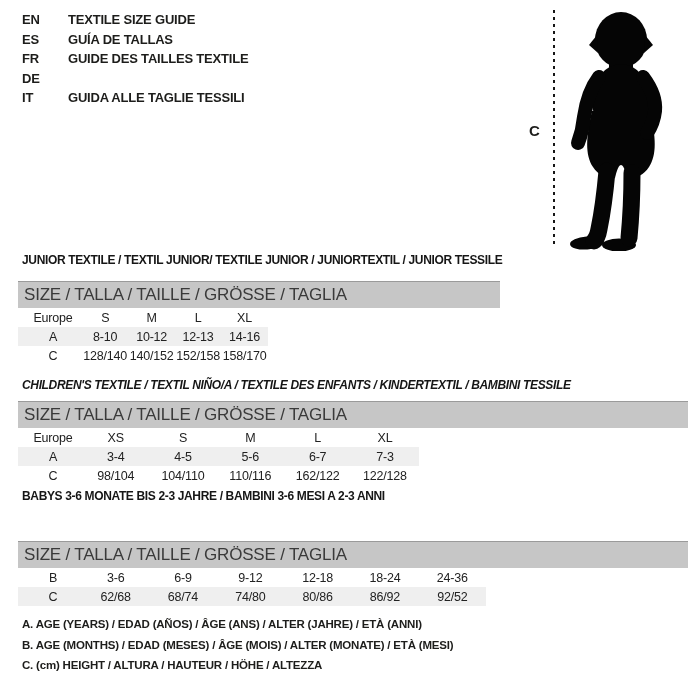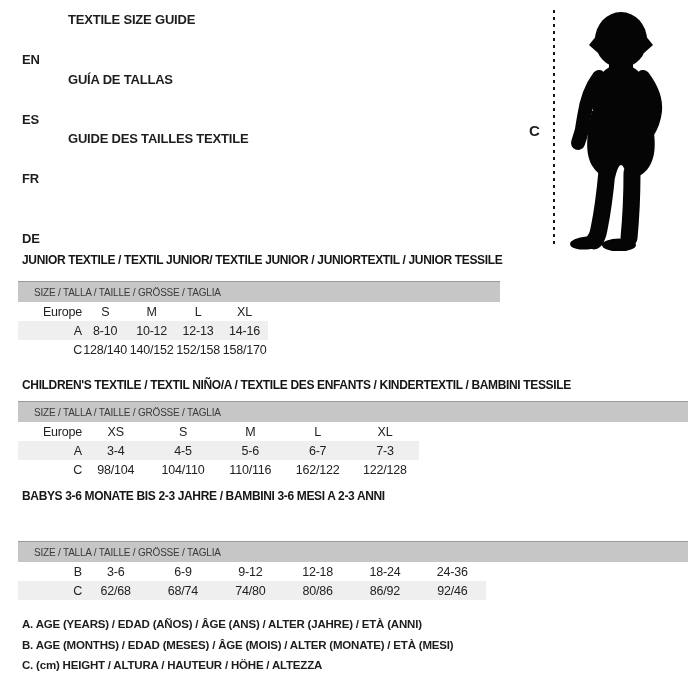--- a/index.html
+++ b/index.html
@@ -4,54 +4,54 @@
 <style>
   html,body{margin:0;padding:0;}
   body{
     width:700px;height:700px;position:relative;background:#ffffff;
     font-family:"Liberation Sans", sans-serif;color:#1d1d1b;overflow:hidden;
     -webkit-font-smoothing:antialiased;
   }
   
   .lang-block{position:absolute;left:22px;top:10px;}
   .lang-row{display:flex;line-height:19.5px;font-size:13px;font-weight:bold;letter-spacing:-0.2px;}
-  .lang-code{width:46px;margin-top:40px;}
+  .lang-code{width:46px;}
   
   .figure-wrap{position:absolute;left:0;top:0;width:700px;height:260px;}
   .silhouette{position:absolute;left:558px;top:5px;}
   .measure-line{
     position:absolute;left:553px;top:10px;width:2px;height:237px;
     background:repeating-linear-gradient(to bottom,#161616 0 3px,transparent 3px 7px);
   }
   .measure-label{position:absolute;left:529px;top:122px;font-size:15px;font-weight:bold;}
   
   .section-title{
     position:absolute;left:22px;font-size:12px;font-weight:bold;letter-spacing:-0.35px;
     line-height:17px;color:#161616;white-space:nowrap;
   }
   .section-title span{display:block;}
   table.size-table{
     position:absolute;border-collapse:collapse;table-layout:fixed;
     font-size:12.5px;letter-spacing:-0.2px;
   }
   table.size-table th.bar{
     background:#c6c6c6;border-top:1px solid #9a9a9a;
-    font-weight:normal;text-align:left;padding:3px 16px;height:14px;
-    font-size:10px;color:#3a3a3a;white-space:nowrap;overflow:hidden;
+    font-weight:normal;text-align:left;padding:3px 6px;height:14px;
+    font-size:17px;color:#3a3a3a;white-space:nowrap;overflow:hidden;
   }
   table.size-table td{
     height:19px;padding:0;text-align:center;vertical-align:middle;color:#222222;
   }
-  table.size-table td.row-label{text-align:right;padding-left:6px;}
+  table.size-table td.row-label{text-align:center;padding-left:6px;}
   table.size-table tbody tr:nth-child(even){background:#efefef;}
   #table-0{left:18px;top:281px;width:482px;}
   #table-1{left:18px;top:401px;width:670px;}
   #table-2{left:18px;top:541px;width:670px;}
   #title-0{top:252px;}
-  #title-1{top:377px;}
+  #title-1{top:377px;font-style:italic;}
   #title-2{top:488px;}
   
   .legend{position:absolute;left:22px;top:614px;}
   .legend-line{font-size:11.5px;font-weight:bold;letter-spacing:-0.2px;line-height:20.5px;white-space:nowrap;}
 </style>
 </head>
 <body>
 
 <div class="lang-block">
   <div class="lang-row">
@@ -61,20 +61,24 @@
   <div class="lang-row">
     <span class="lang-code">ES</span>
     <span class="lang-label">GUÍA DE TALLAS</span>
   </div>
   <div class="lang-row">
     <span class="lang-code">FR</span>
     <span class="lang-label">GUIDE DES TAILLES TEXTILE</span>
   </div>
   <div class="lang-row">
     <span class="lang-code">DE</span>
+  </div>
+  <div class="lang-row">
+    <span class="lang-code">IT</span>
+    <span class="lang-label">GUIDA ALLE TAGLIE TESSILI</span>
   </div>
 </div>
 
 <div class="figure-wrap">
   <span class="measure-label">C</span>
   <div class="measure-line"></div>
   <svg class="silhouette" width="132" height="246" viewBox="0 0 130 246" aria-hidden="true">
     <g fill="#050505">
 
       <ellipse cx="62" cy="35" rx="26" ry="28"></ellipse>
@@ -215,21 +219,21 @@
         <td>18-24</td>
         <td>24-36</td>
       </tr>
       <tr>
         <td class="row-label">C</td>
         <td>62/68</td>
         <td>68/74</td>
         <td>74/80</td>
         <td>80/86</td>
         <td>86/92</td>
-        <td>92/46</td>
+        <td>92/52</td>
       </tr>
     </tbody>
 </table>
 
 <div class="legend">
   <div class="legend-line">A. AGE (YEARS) / EDAD (AÑOS) / ÂGE (ANS) / ALTER (JAHRE) / ETÀ (ANNI)</div>
   <div class="legend-line">B. AGE (MONTHS) / EDAD (MESES) / ÂGE (MOIS) / ALTER (MONATE) / ETÀ (MESI)</div>
   <div class="legend-line">C. (cm) HEIGHT / ALTURA / HAUTEUR / HÖHE / ALTEZZA</div>
 </div>
 

